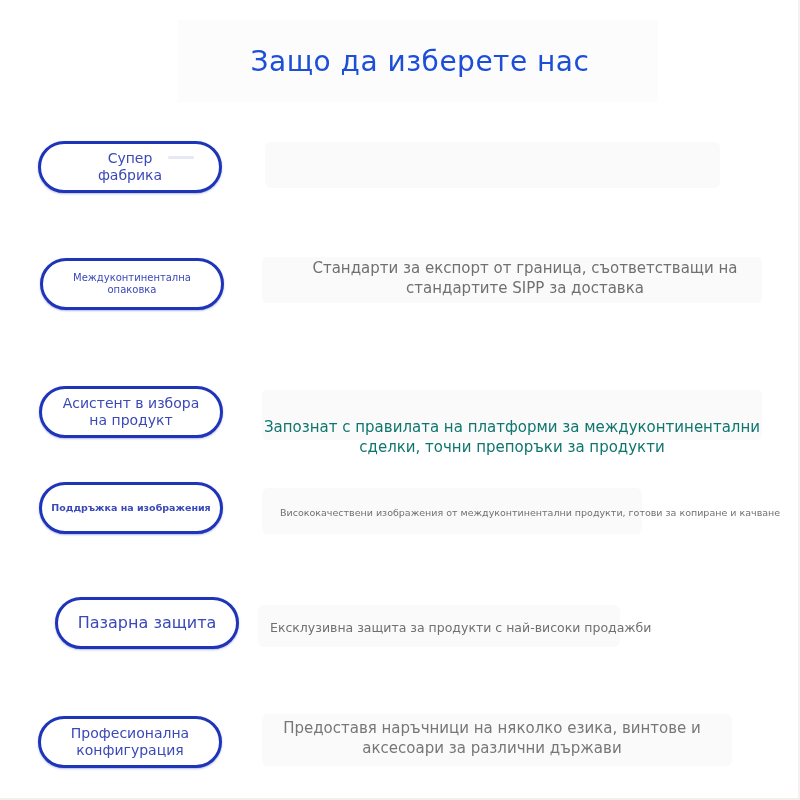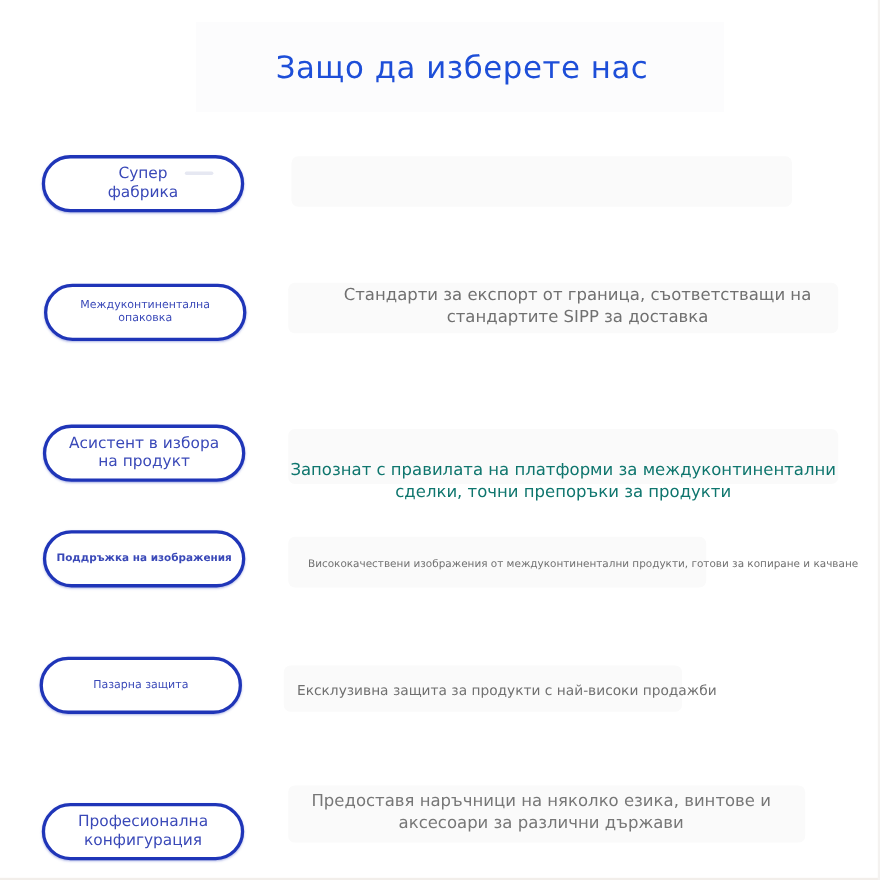--- a/index.html
+++ b/index.html
@@ -138,33 +138,33 @@
       <span>Поддръжка на изображения</span>
     </div>
   </div>
   <div class="desc-bg" style="left:262px;top:6px;width:380px;height:46px;"></div>
   <div class="desc" style="left:280px;top:25px;width:500px;font-size:9.5px;color:#707070;text-align:center;white-space:nowrap;">
     <div>Висококачествени изображения от междуконтинентални продукти, готови за копиране и качване</div>
   </div>
 </div>
 
 <div class="row" style="top:597px;height:56px;">
-  <div class="pill" style="left:36px;top:0px;font-size:10px;">
+  <div class="pill" style="left:55px;top:0px;font-size:16px;">
     <div>
       <span>Пазарна защита</span>
     </div>
   </div>
   <div class="desc-bg" style="left:258px;top:8px;width:362px;height:42px;"></div>
   <div class="desc" style="left:270px;top:23px;width:400px;font-size:12.5px;color:#707070;text-align:left;white-space:nowrap;">
     <div>Ексклузивна защита за продукти с най-високи продажби</div>
   </div>
 </div>
 
 <div class="row" style="top:712px;height:56px;">
-  <div class="pill" style="left:38px;top:18px;font-size:14px;">
+  <div class="pill" style="left:38px;top:4px;font-size:14px;">
     <div>
       <span>Професионална</span>
       <span>конфигурация</span>
     </div>
   </div>
   <div class="desc-bg" style="left:262px;top:2px;width:470px;height:52px;"></div>
   <div class="desc" style="left:262px;top:7px;width:460px;font-size:15px;color:#777777;">
     <div>Предоставя наръчници на няколко езика, винтове и</div>
     <div>аксесоари за различни държави</div>
   </div>

